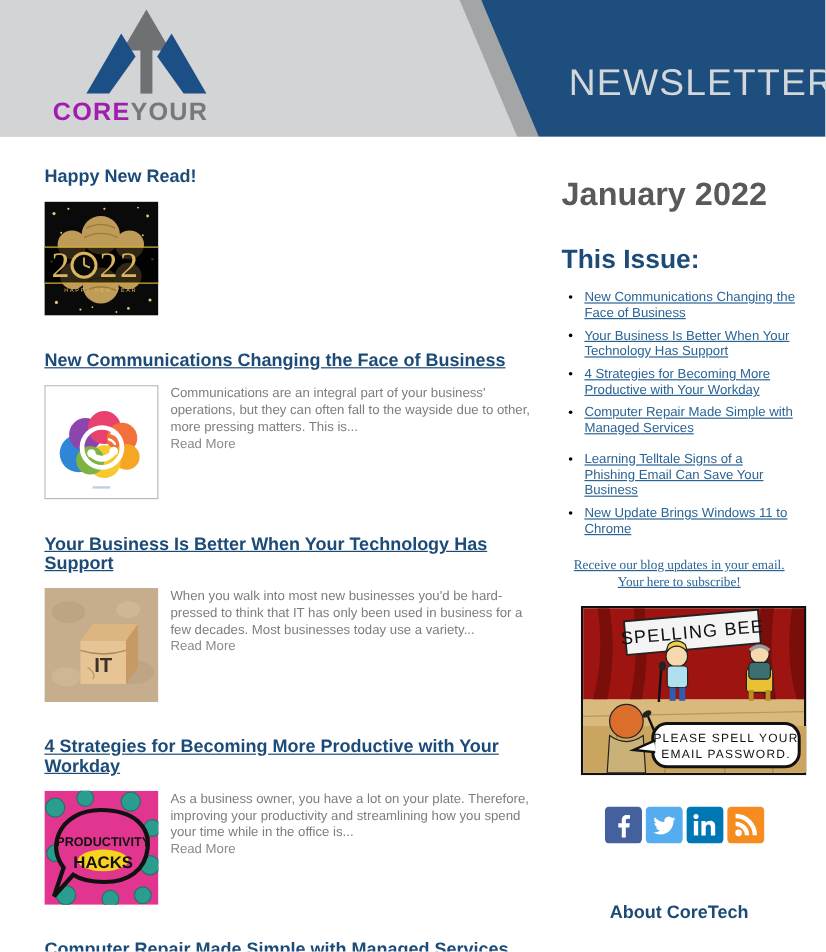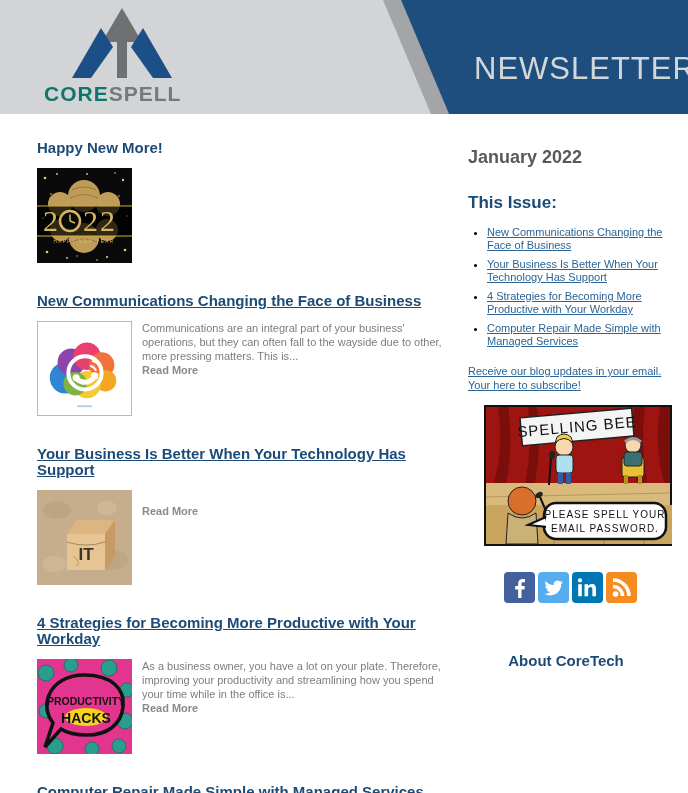--- a/index.html
+++ b/index.html
@@ -10,21 +10,21 @@
   }
 
   
   .header { position:relative; width:688px; height:114px; background:#d3d4d5; overflow:hidden; }
   .header svg.diag { position:absolute; inset:0; display:block; }
   .logo-mark { position:absolute; left:56px; top:6px; }
   .logo-word {
     position:absolute; left:44px; top:82px; font-size:21px; font-weight:bold;
     letter-spacing:1px; white-space:nowrap;
   }
-  .logo-word .core { color:#0f766e; }
+  .logo-word .core { color:#a21caf; }
   .logo-word .tech { color:#77787a; }
   .banner-title {
     position:absolute; left:474px; top:51px; color:#d4d7da; font-size:31px;
     letter-spacing:1px; font-weight:normal; white-space:nowrap;
   }
 
   
   .content { display:flex; padding:26px 0 0 37px; }
   .left-col { width:408px; flex:none; }
   .sidebar { width:204px; flex:none; margin-left:23px; }
@@ -34,29 +34,29 @@
   .article-title {
     margin:0 0 12px 0; font-size:15px; font-weight:bold; color:#1c4b78; line-height:16px;
   }
   a.article-title-link { color:#1c4b78; text-decoration:underline; cursor:pointer; }
   .article-row { display:flex; }
   .article-img { width:95px; height:95px; flex:none; display:block; }
   .article-img.bordered { border:1px solid #b9b9b9; }
   .article-text {
     margin-left:10px; width:300px; font-size:11px; line-height:14px; color:#7d7d7d;
   }
-  .read-more { font-weight:bold; color:#8a8a8a; cursor:pointer; }
+  .read-more { font-weight:normal; color:#8a8a8a; cursor:pointer; }
 
   
-  .side-month { margin:7px 0 0 0; font-size:18px; font-weight:bold; color:#595959; }
-  .side-heading { margin:25px 0 0 0; font-size:17px; font-weight:bold; color:#1c4b78; }
+  .side-month { margin:7px 0 0 0; font-size:27px; font-weight:bold; color:#595959; }
+  .side-heading { margin:25px 0 0 0; font-size:22px; font-weight:bold; color:#1c4b78; }
   .side-list { margin:13px 0 0 0; padding:0 0 0 19px; width:196px; }
   .side-list li { font-size:11px; line-height:13px; margin-bottom:6px; color:#000; }
   .side-list a { color:#2a6496; text-decoration:underline; cursor:pointer; }
-  .subscribe { margin-top:16px; width:196px; text-align:left; font-size:11px; line-height:14px; }
+  .subscribe { margin-top:16px; width:196px; text-align:center; font-size:11px; line-height:14px;font-family:Liberation Serif, serif; }
   .subscribe a { color:#2a6496; text-decoration:underline; cursor:pointer; }
   .cartoon { display:block; margin:13px 0 0 16px; }
   .social-row { margin-top:26px; width:204px; display:flex; justify-content:center; gap:3px; }
   .social-row svg { display:block; cursor:pointer; }
   .about-heading { margin:49px 0 0 0; width:196px; text-align:center;
     font-size:15px; font-weight:bold; color:#1c4b78; }
 </style>
 </head>
 <body>
 
@@ -67,32 +67,32 @@
     <polygon points="401,0 688,0 688,114 449,114" fill="#1d4e7e"></polygon>
   </svg>
 
   <svg class="logo-mark" width="132" height="78" viewBox="0 0 132 78">
     <rect x="61" y="24" width="10" height="48" fill="#6f7072"></rect>
     <polygon points="66,2 46,36 86,36" fill="#6f7072"></polygon>
     <polygon points="16,72 45,22 57,41 35,72" fill="#1d4f87"></polygon>
     <polygon points="116,72 87,22 75,41 97,72" fill="#1d4f87"></polygon>
   </svg>
   <div class="logo-word">
-    <span class="core">CORE</span><span class="tech">SPELL</span>
+    <span class="core">CORE</span><span class="tech">YOUR</span>
   </div>
 
   <div class="banner-title">NEWSLETTER</div>
 </div>
 
 <div class="content">
 
   <div class="left-col">
 
     <div class="article">
-      <h2 class="article-title">Happy New More!</h2>
+      <h2 class="article-title">Happy New Read!</h2>
       <div class="article-row">
         <svg class="article-img" width="95" height="95" viewBox="0 0 95 95">
           <rect width="95" height="95" fill="#0a0a0a"></rect>
           <g fill="#c9a45c" opacity="0.95">
             <circle cx="47" cy="28" r="16"></circle>
               <circle cx="23" cy="36" r="12"></circle>
               <circle cx="71" cy="36" r="12"></circle>
             <circle cx="47" cy="70" r="15"></circle>
               <circle cx="24" cy="62" r="11"></circle>
               <circle cx="70" cy="62" r="11"></circle>
@@ -170,21 +170,21 @@
           <ellipse cx="70" cy="18" rx="10" ry="7" fill="#d2bb9b" opacity="0.7"></ellipse>
           <ellipse cx="18" cy="74" rx="12" ry="8" fill="#d2bb9b" opacity="0.6"></ellipse>
           <polygon points="30,44 40,30 78,30 68,44" fill="#dcb581"></polygon>
           <polygon points="68,44 78,30 78,66 68,80" fill="#c79a63"></polygon>
           <rect x="30" y="44" width="38" height="36" fill="#e6c493"></rect>
           <path d="M30 52 q19 6 38 0" stroke="#a98b5f" stroke-width="1.2" fill="none"></path>
           <path d="M36 66 q8 6 4 10" stroke="#b4966a" stroke-width="1" fill="none"></path>
           <text x="49" y="70" text-anchor="middle" font-size="17" font-weight="bold" fill="#3a3128">IT</text>
         </svg>
         <div class="article-text">
-          <br>
+          <span>When you walk into most new businesses you'd be hard-pressed to think that IT has only been used in business for a few decades. Most businesses today use a variety...</span><br>
           <span class="read-more">Read More</span>
         </div>
       </div>
     </div>
 
     <div class="article">
       <h2 class="article-title"><a class="article-title-link">4 Strategies for Becoming More Productive with Your Workday</a></h2>
       <div class="article-row">
         <svg class="article-img" width="95" height="95" viewBox="0 0 95 95">
           <rect width="95" height="95" fill="#e2358f"></rect>
@@ -220,20 +220,24 @@
     <h1 class="side-month">January 2022</h1>
 
     <h2 class="side-heading">This Issue:</h2>
     <ul class="side-list">
       <li><a>New Communications Changing the Face of Business</a></li>
       <li><a>Your Business Is Better When Your Technology Has Support</a></li>
       <li><a>4 Strategies for Becoming More Productive with Your Workday</a></li>
       <li><a>Computer Repair Made Simple with Managed Services</a></li>
     </ul>
 
+    <ul class="side-list">
+      <li><a>Learning Telltale Signs of a Phishing Email Can Save Your Business</a></li>
+      <li><a>New Update Brings Windows 11 to Chrome</a></li>
+    </ul>
 
     <div class="subscribe">
       <a><span>Receive our blog updates in your email.</span><br>
       <span>Your here to subscribe!</span></a>
     </div>
 
     <svg class="cartoon" width="188" height="141" viewBox="0 0 188 141">
       <rect x="1" y="1" width="186" height="139" fill="#ffffff" stroke="#111" stroke-width="2"></rect>
       <rect x="2" y="2" width="184" height="76" fill="#9e1410"></rect>
       <g fill="#7a0e0b">

